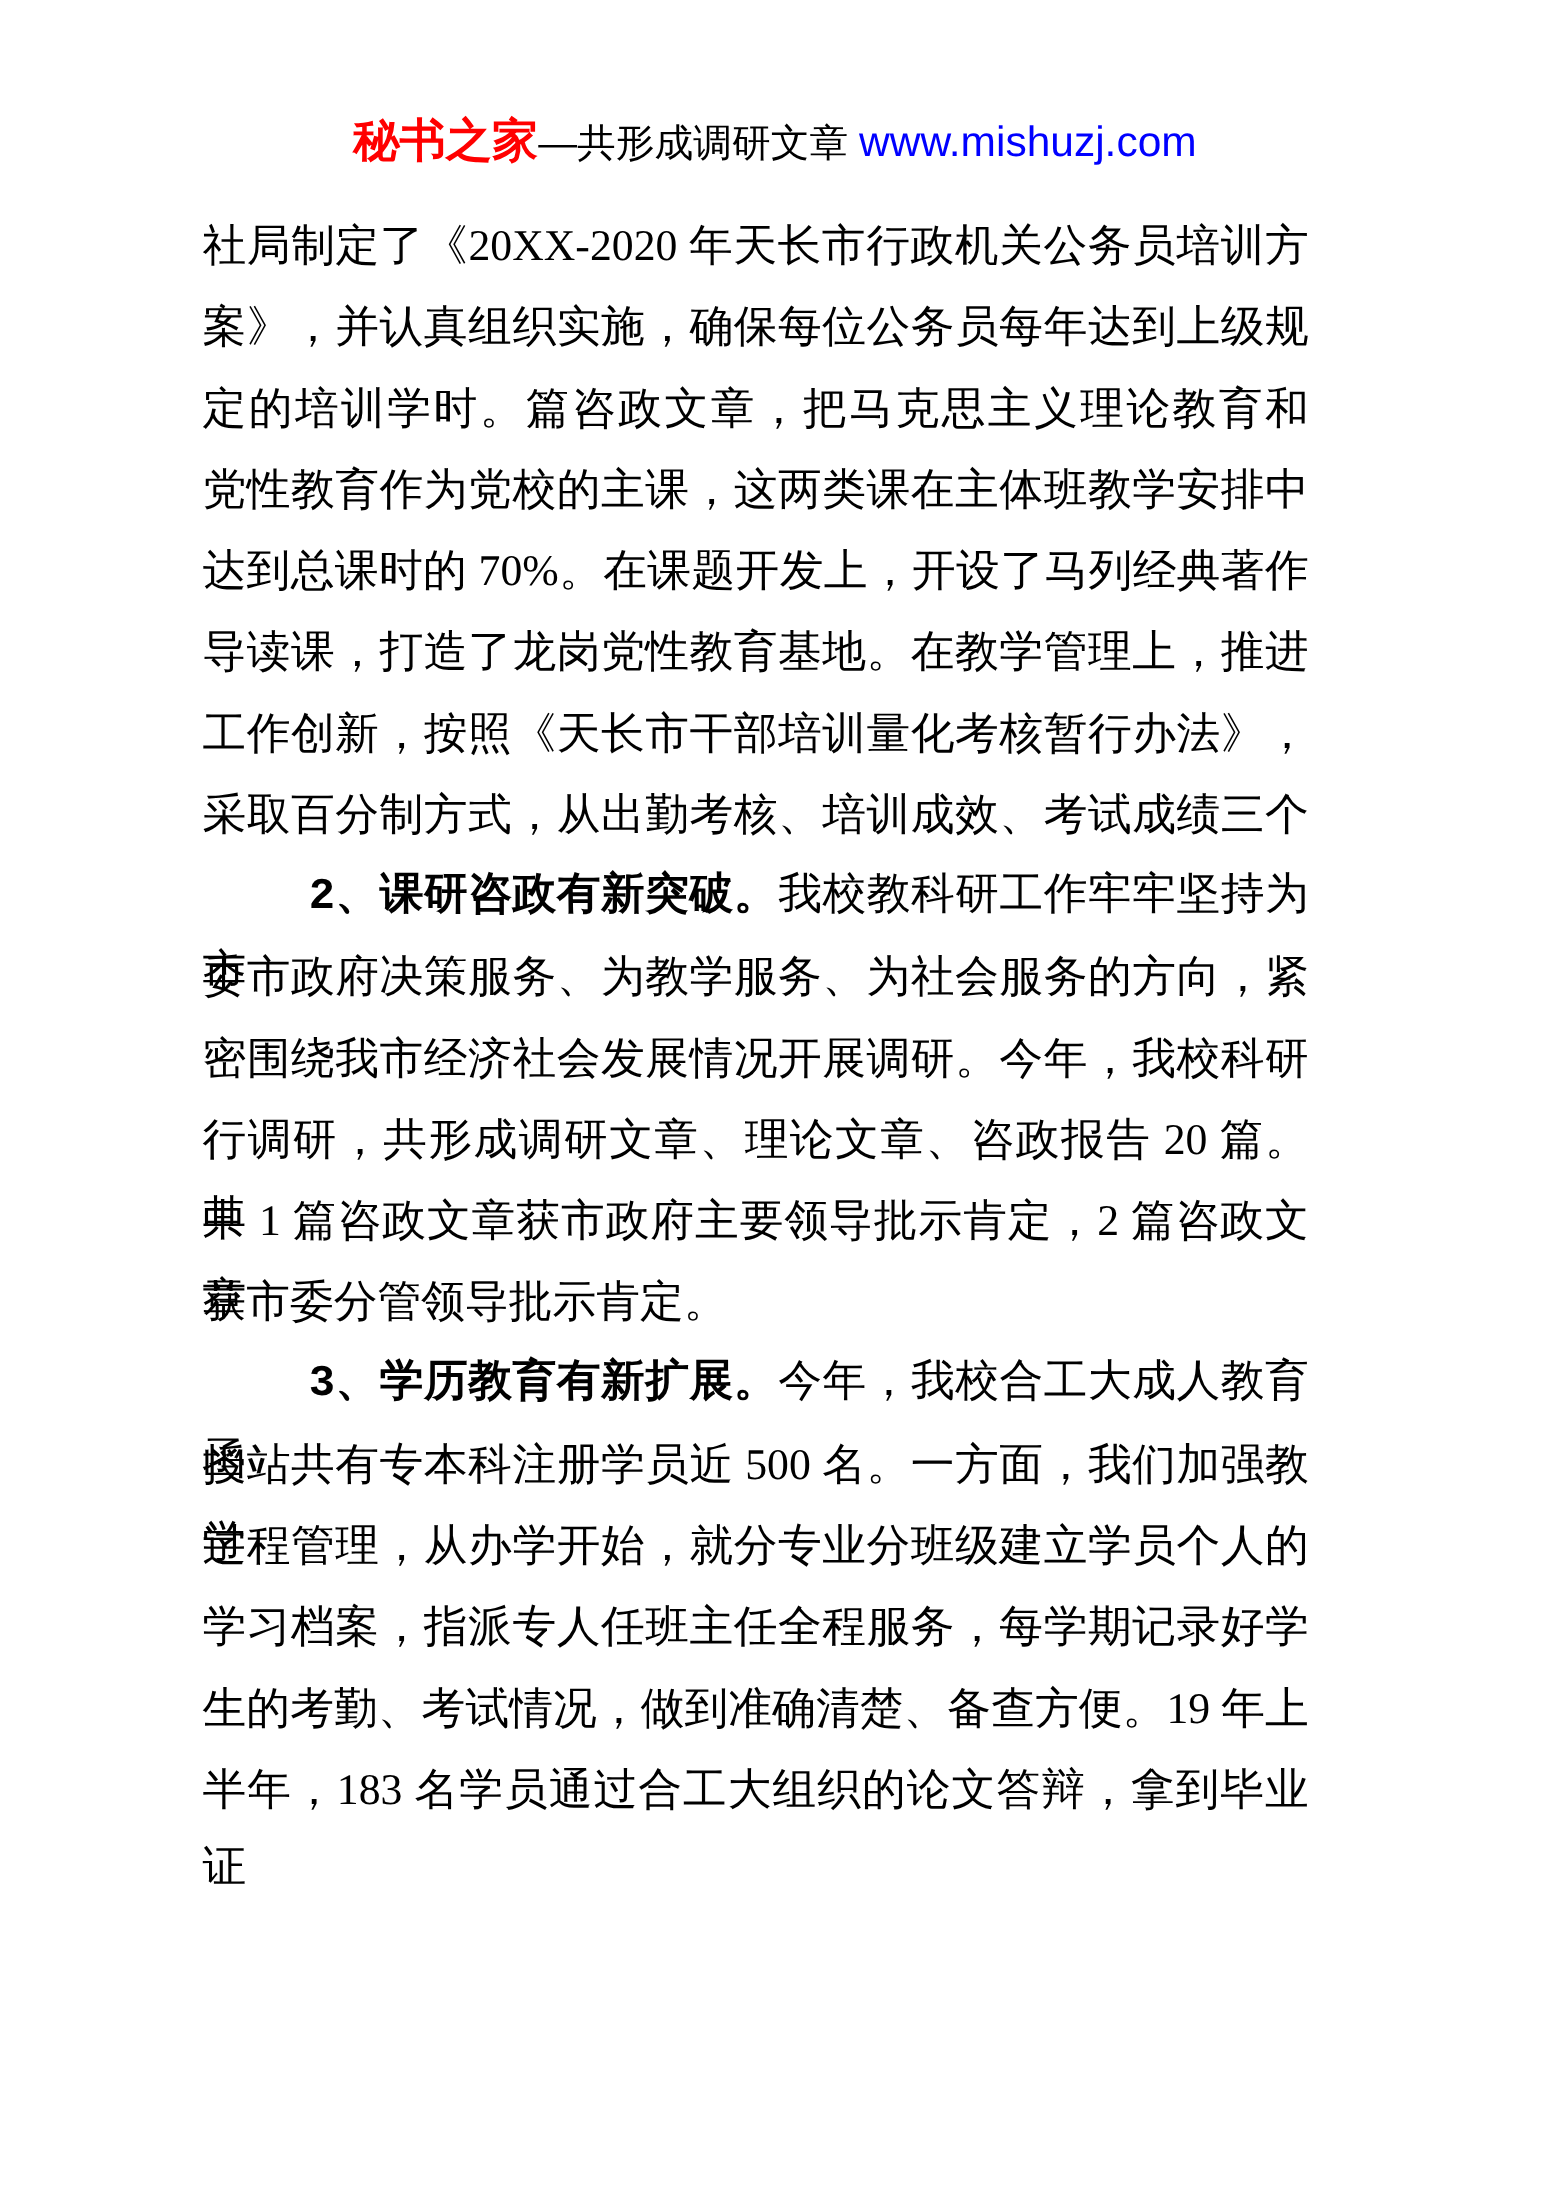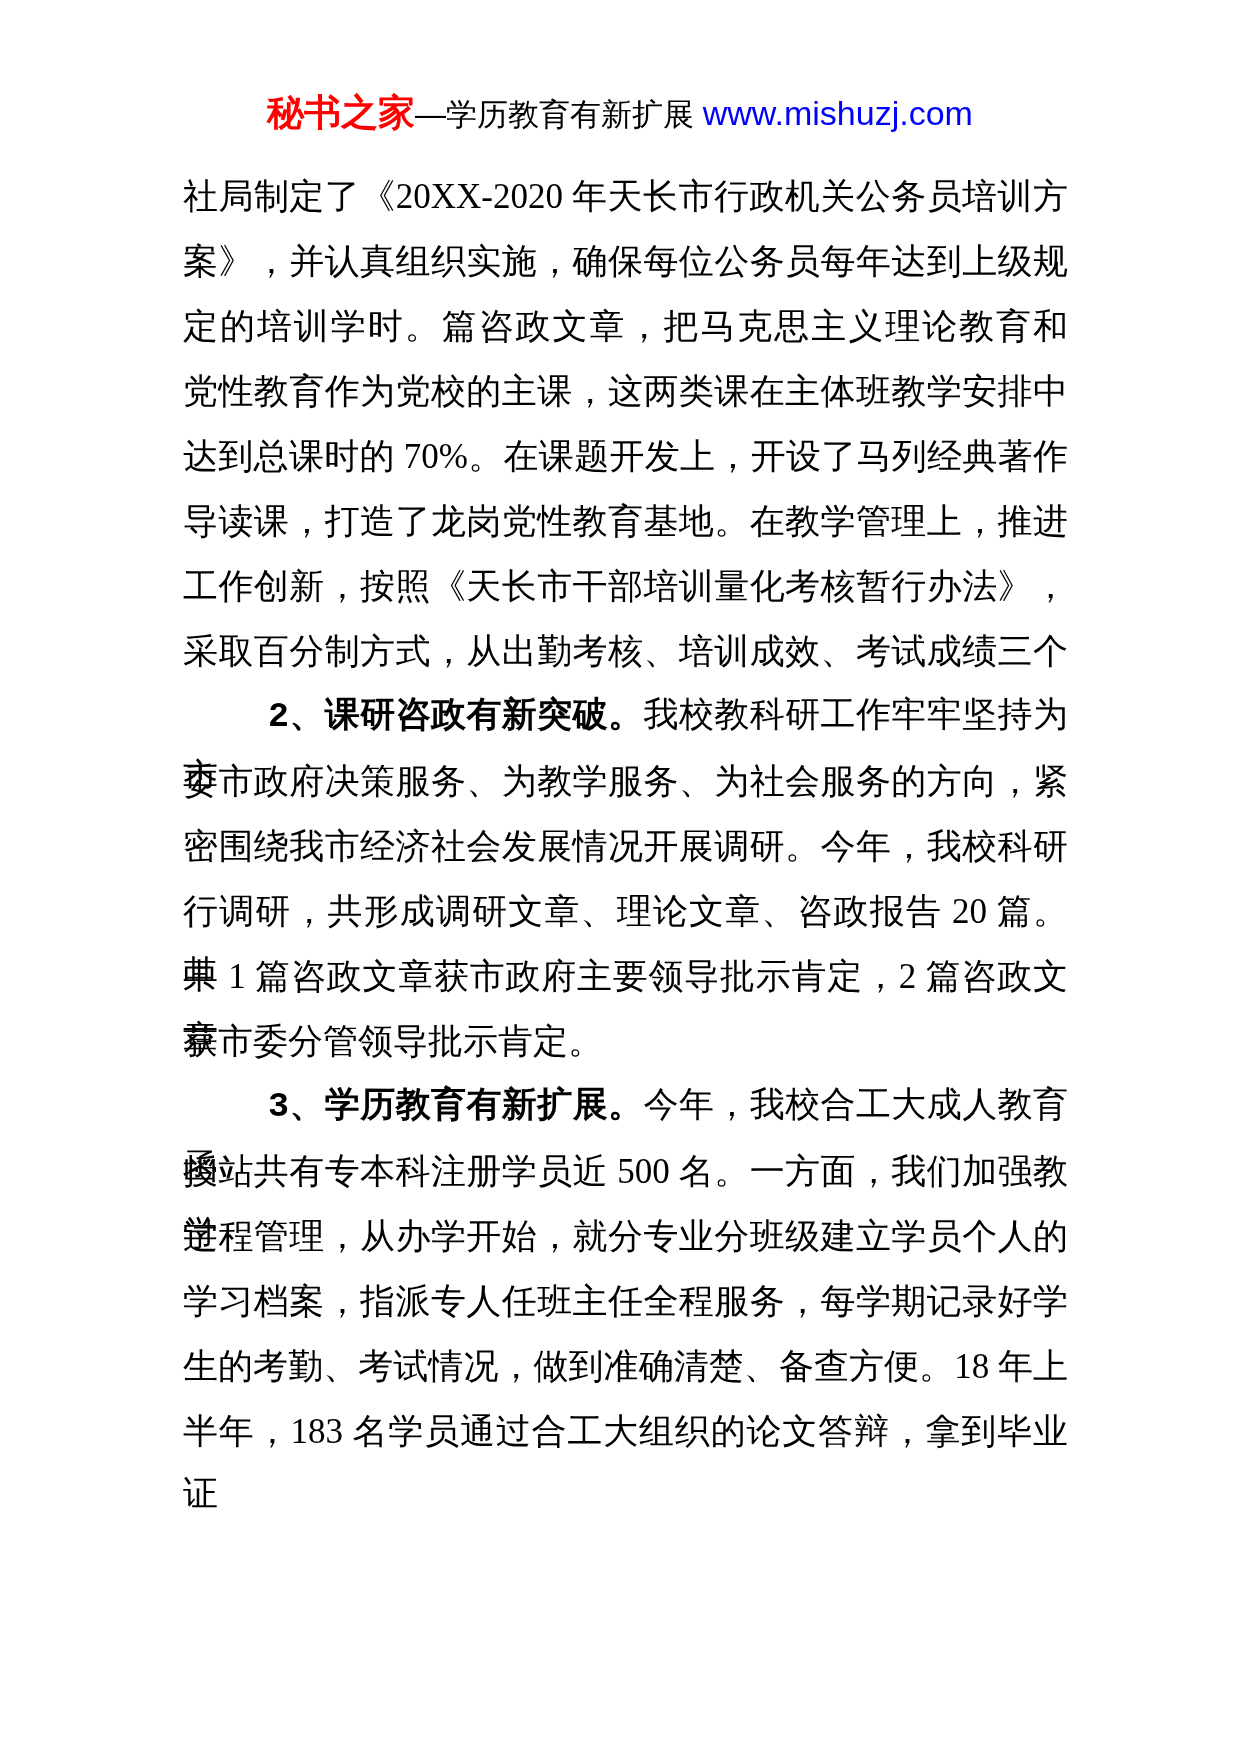--- a/index.html
+++ b/index.html
@@ -35,21 +35,21 @@
     font-size: 31px;
     color: #000000;
   }
   .site-url {
     font-family: "Liberation Sans", sans-serif;
     font-size: 34px;
     color: #0000ff;
   }
   .doc-body {
     position: absolute;
-    left: 183px;
+    left: 162px;
     top: 166px;
     width: 885px;
   }
   .line {
     height: 65px;
     line-height: 62px;
     font-size: 35px;
     color: #000000;
     text-align: justify;
     text-align-last: justify;
@@ -64,38 +64,38 @@
   }
   .bold {
     font-weight: bold;
   }
 </style>
 </head>
 <body>
 
 <div class="page">
 
-  <div class="doc-header"><span class="brand">秘书之家</span><span class="tagline">—学历教育有新扩展 </span><span class="site-url">www.mishuzj.com</span></div>
+  <div class="doc-header"><span class="brand">秘书之家</span><span class="tagline">—共形成调研文章 </span><span class="site-url">www.mishuzj.com</span></div>
 
   <div class="doc-body">
       <div class="line"><span>社局制定了《20XX-2020 年天长市行政机关公务员培训方</span></div>
       <div class="line"><span>案》，并认真组织实施，确保每位公务员每年达到上级规</span></div>
       <div class="line"><span>定的培训学时。篇咨政文章，把马克思主义理论教育和</span></div>
       <div class="line"><span>党性教育作为党校的主课，这两类课在主体班教学安排中</span></div>
       <div class="line"><span>达到总课时的 70%。在课题开发上，开设了马列经典著作</span></div>
       <div class="line"><span>导读课，打造了龙岗党性教育基地。在教学管理上，推进</span></div>
       <div class="line"><span>工作创新，按照《天长市干部培训量化考核暂行办法》，</span></div>
       <div class="line"><span>采取百分制方式，从出勤考核、培训成效、考试成绩三个</span></div>
       <div class="line indent"><span class="bold">2、课研咨政有新突破。</span><span>我校教科研工作牢牢坚持为市</span></div>
       <div class="line"><span>委市政府决策服务、为教学服务、为社会服务的方向，紧</span></div>
       <div class="line"><span>密围绕我市经济社会发展情况开展调研。今年，我校科研</span></div>
       <div class="line"><span>行调研，共形成调研文章、理论文章、咨政报告 20 篇。其</span></div>
       <div class="line"><span>中 1 篇咨政文章获市政府主要领导批示肯定，2 篇咨政文章</span></div>
       <div class="line para-end"><span>获市委分管领导批示肯定。</span></div>
       <div class="line indent"><span class="bold">3、学历教育有新扩展。</span><span>今年，我校合工大成人教育函</span></div>
       <div class="line"><span>授站共有专本科注册学员近 500 名。一方面，我们加强教学</span></div>
       <div class="line"><span>过程管理，从办学开始，就分专业分班级建立学员个人的</span></div>
       <div class="line"><span>学习档案，指派专人任班主任全程服务，每学期记录好学</span></div>
-      <div class="line"><span>生的考勤、考试情况，做到准确清楚、备查方便。18 年上</span></div>
+      <div class="line"><span>生的考勤、考试情况，做到准确清楚、备查方便。19 年上</span></div>
       <div class="line"><span>半年，183 名学员通过合工大组织的论文答辩，拿到毕业证</span></div>
     </div>
 
 </div>
 
 </body></html>

